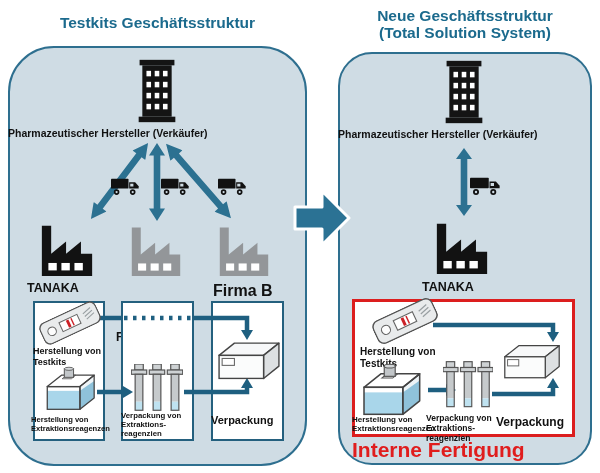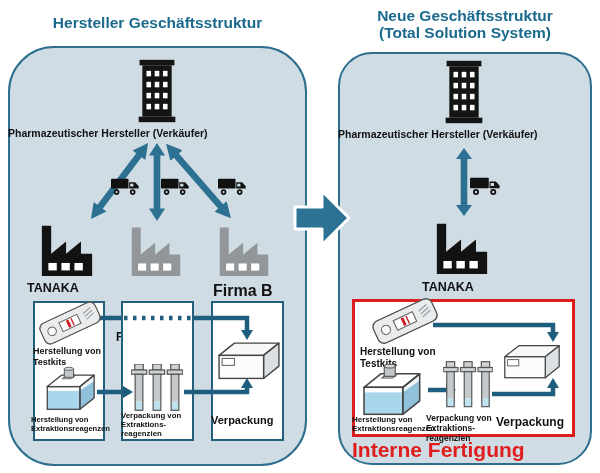--- a/index.html
+++ b/index.html
@@ -112,21 +112,21 @@
       </symbol>
       <symbol id="sym-darrow" viewBox="0 0 100 16" preserveAspectRatio="none">
         <polygon fill="#2c7191" points="0,8 16,0 16,4.7 84,4.7 84,0 100,8 84,16 84,11.3 16,11.3 16,16"></polygon>
       </symbol>
     </defs>
   </svg>
 
   <div class="panel" style="left:8px;top:46px;width:299px;height:420px;border-radius:46px;"></div>
   <div class="panel" style="left:338px;top:52px;width:254px;height:413px;border-radius:34px;"></div>
 
-  <div class="title" style="left:8px;top:14px;width:299px;">Hersteller Geschäftsstruktur</div>
+  <div class="title" style="left:8px;top:14px;width:299px;">Testkits Geschäftsstruktur</div>
   <div class="title" style="left:338px;top:7px;width:254px;">
     <div>Neue Geschäftsstruktur</div>
     <div>(Total Solution System)</div>
   </div>
 
   <svg class="icon over" style="left:135px;top:58px;width:44px;height:66px;">
       <use href="#sym-building" xlink:href="#sym-building"></use>
     </svg>
   <div class="txt" style="left:8px;top:127px;width:299px;font-size:10.5px;">Pharmazeutischer Hersteller (Verkäufer)</div>
 

